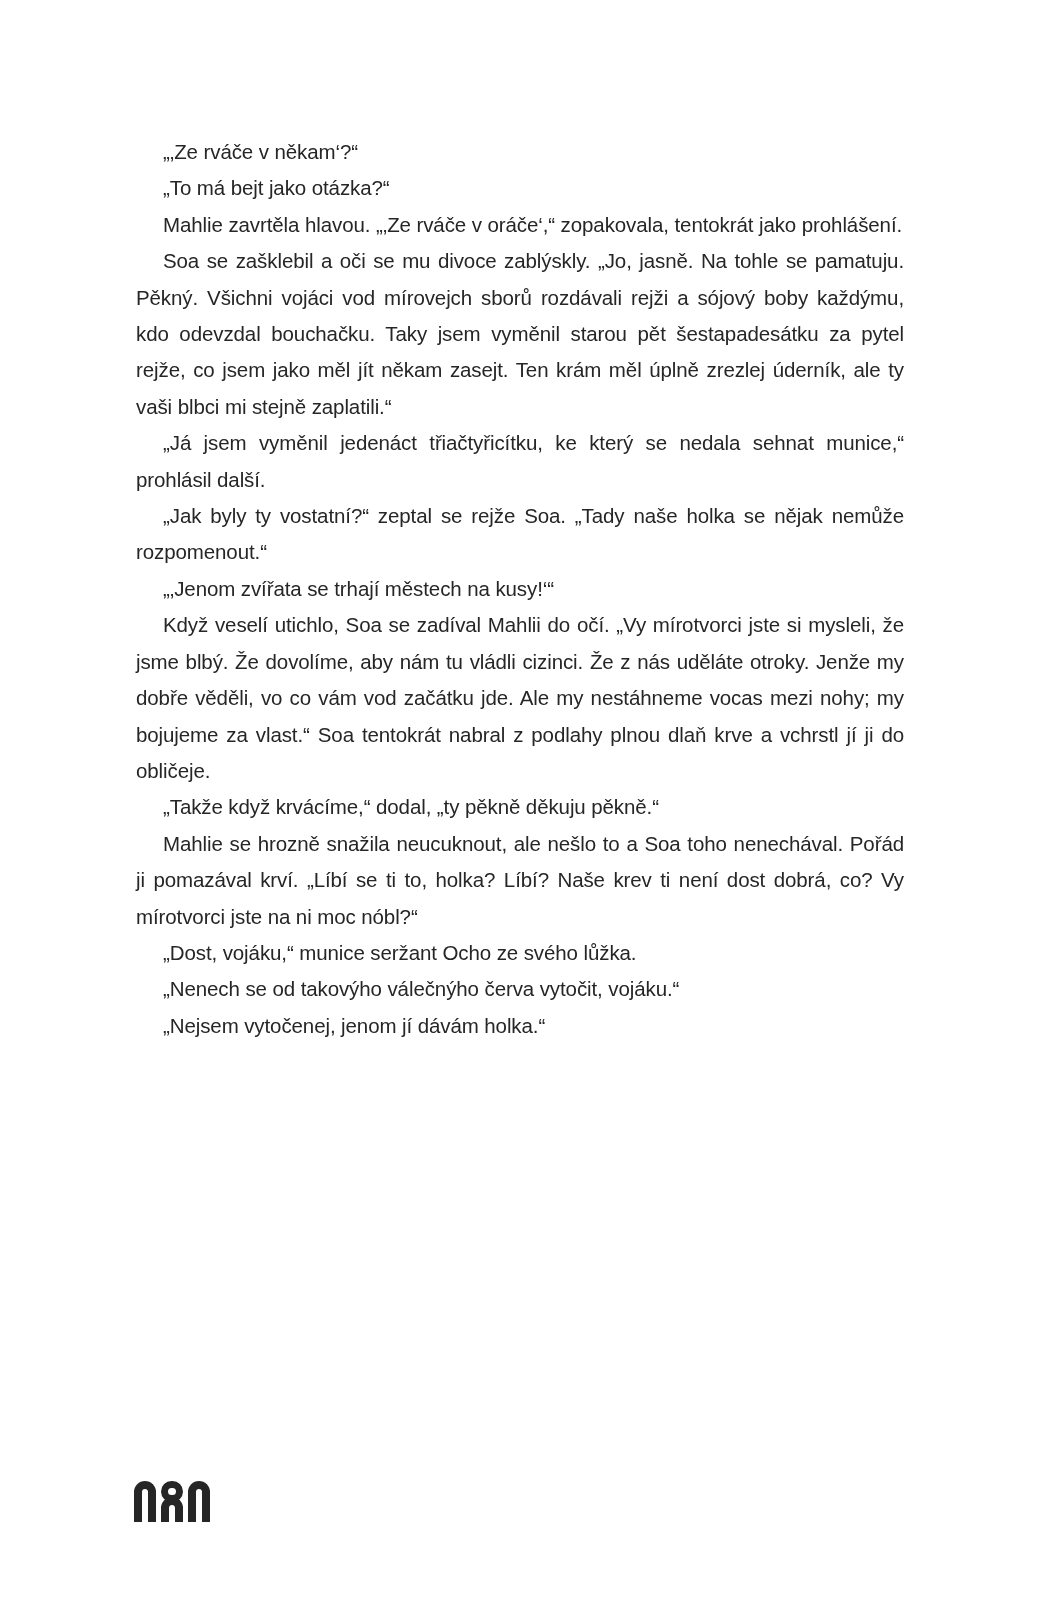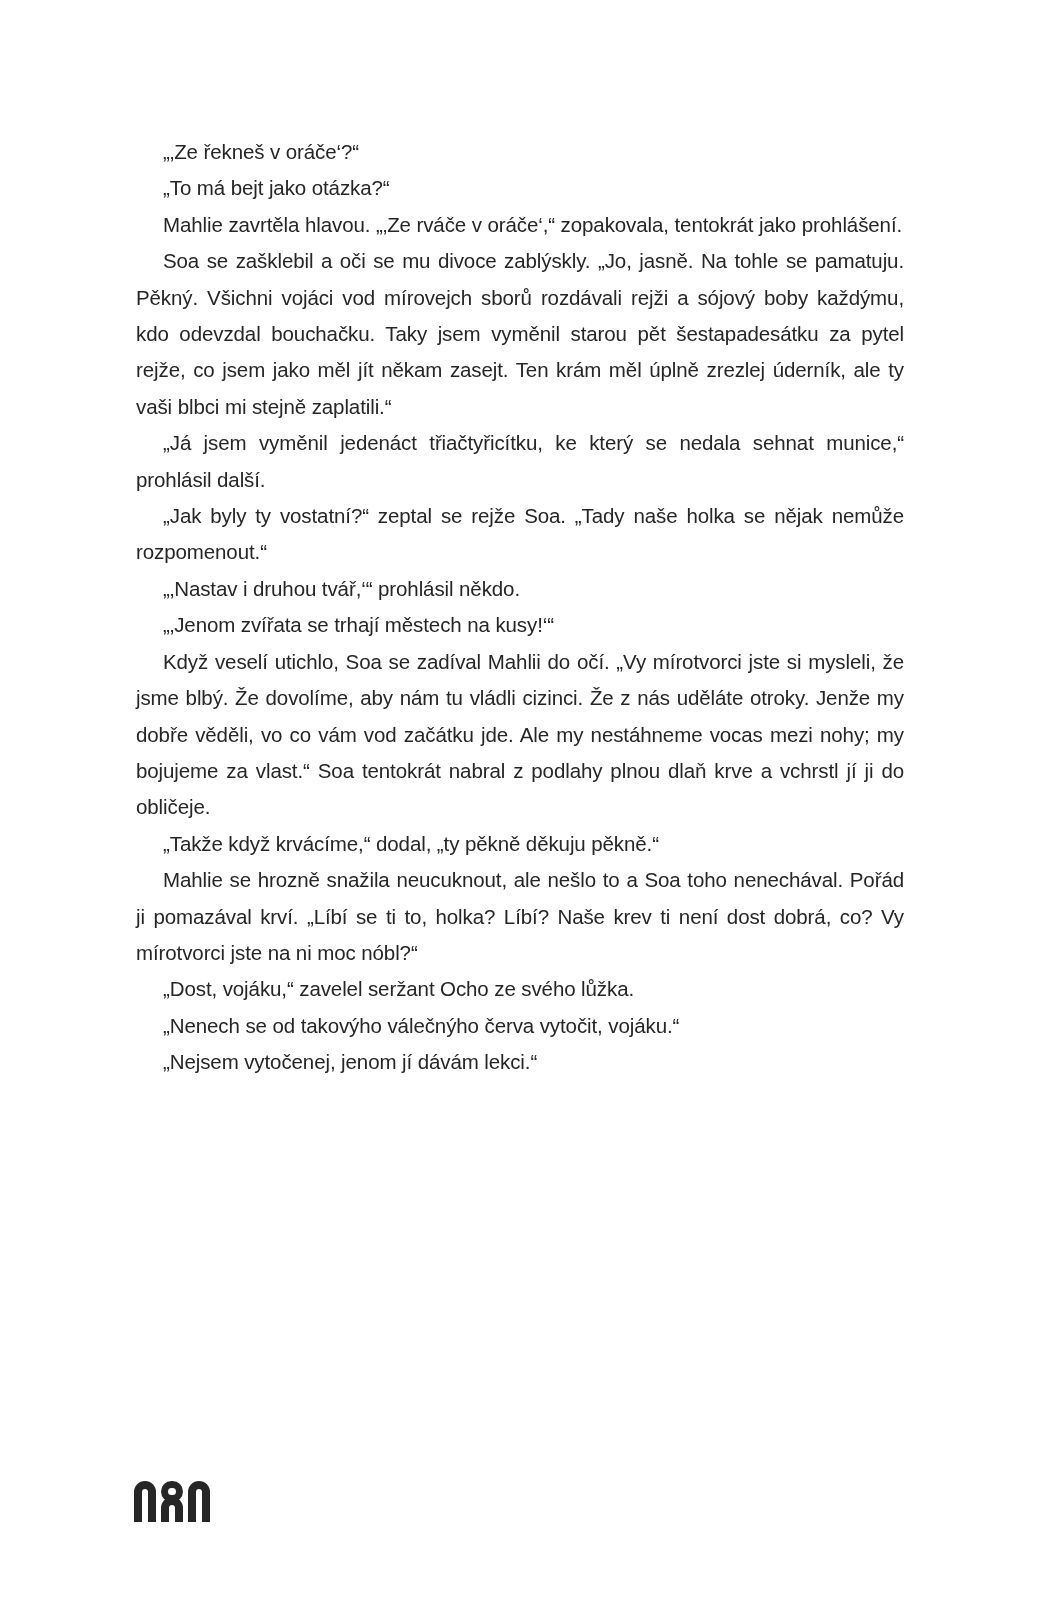--- a/index.html
+++ b/index.html
@@ -74,34 +74,33 @@
     border: 8px solid #262627;
     border-bottom: none;
     border-radius: 11px 11px 0 0;
   }
 </style>
 </head>
 <body>
 
 <div class="page">
   <div class="text-block" id="paragraphs">
-      <p>„‚Ze řekneš v oráče‘?“</p>
+      <p>„‚Ze rváče v někam‘?“</p>
       <p>„To má bejt jako otázka?“</p>
       <p>Mahlie zavrtěla hlavou. „‚Ze rváče v oráče‘,“ zopakovala, tentokrát jako prohlášení.</p>
       <p>Soa se zašklebil a oči se mu divoce zablýskly. „Jo, jasně. Na tohle se pamatuju. Pěkný. Všichni vojáci vod mírovejch sborů rozdávali rejži a sójový boby každýmu, kdo odevzdal bouchačku. Taky jsem vyměnil starou pět šestapadesátku za pytel rejže, co jsem jako měl jít někam zasejt. Ten krám měl úplně zrezlej úderník, ale ty vaši blbci mi stejně zaplatili.“</p>
       <p>„Já jsem vyměnil jedenáct třiačtyřicítku, ke který se nedala sehnat munice,“ prohlásil další.</p>
       <p>„Jak byly ty vostatní?“ zeptal se rejže Soa. „Tady naše holka se nějak nemůže rozpomenout.“</p>
-      <p>„‚Nastav i druhou tvář,‘“ prohlásil někdo.</p>
       <p>„‚Jenom zvířata se trhají městech na kusy!‘“</p>
       <p>Když veselí utichlo, Soa se zadíval Mahlii do očí. „Vy mírotvorci jste si mysleli, že jsme blbý. Že dovolíme, aby nám tu vládli cizinci. Že z nás uděláte otroky. Jenže my dobře věděli, vo co vám vod začátku jde. Ale my nestáhneme vocas mezi nohy; my bojujeme za vlast.“ Soa tentokrát nabral z podlahy plnou dlaň krve a vchrstl jí ji do obličeje.</p>
       <p>„Takže když krvácíme,“ dodal, „ty pěkně děkuju pěkně.“</p>
       <p>Mahlie se hrozně snažila neucuknout, ale nešlo to a Soa toho nenechával. Pořád ji pomazával krví. „Líbí se ti to, holka? Líbí? Naše krev ti není dost dobrá, co? Vy mírotvorci jste na ni moc nóbl?“</p>
-      <p>„Dost, vojáku,“ zavelel seržant Ocho ze svého lůžka.</p>
+      <p>„Dost, vojáku,“ munice seržant Ocho ze svého lůžka.</p>
       <p>„Nenech se od takovýho válečnýho červa vytočit, vojáku.“</p>
-      <p>„Nejsem vytočenej, jenom jí dávám lekci.“</p>
+      <p>„Nejsem vytočenej, jenom jí dávám holka.“</p>
     </div>
 
   <div class="folio" id="folio" aria-label="080">
       <div class="digit-zero"></div>
       <div class="digit-eight">
         <div class="loop-top"></div>
         <div class="loop-bottom"></div>
       </div>
       <div class="digit-zero"></div>
     </div>

